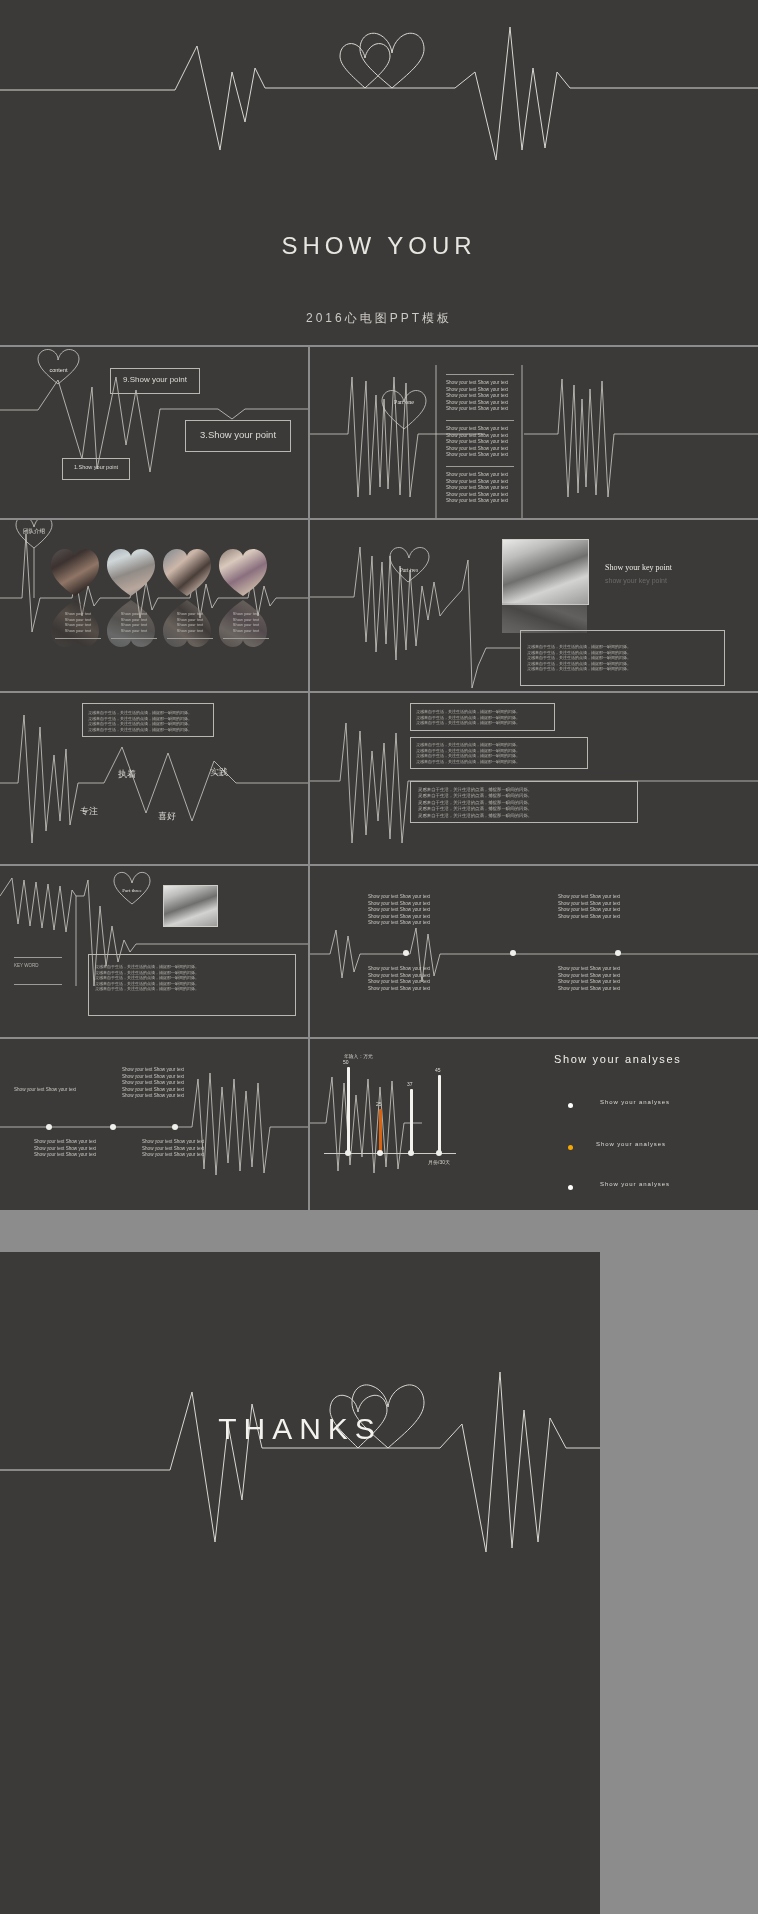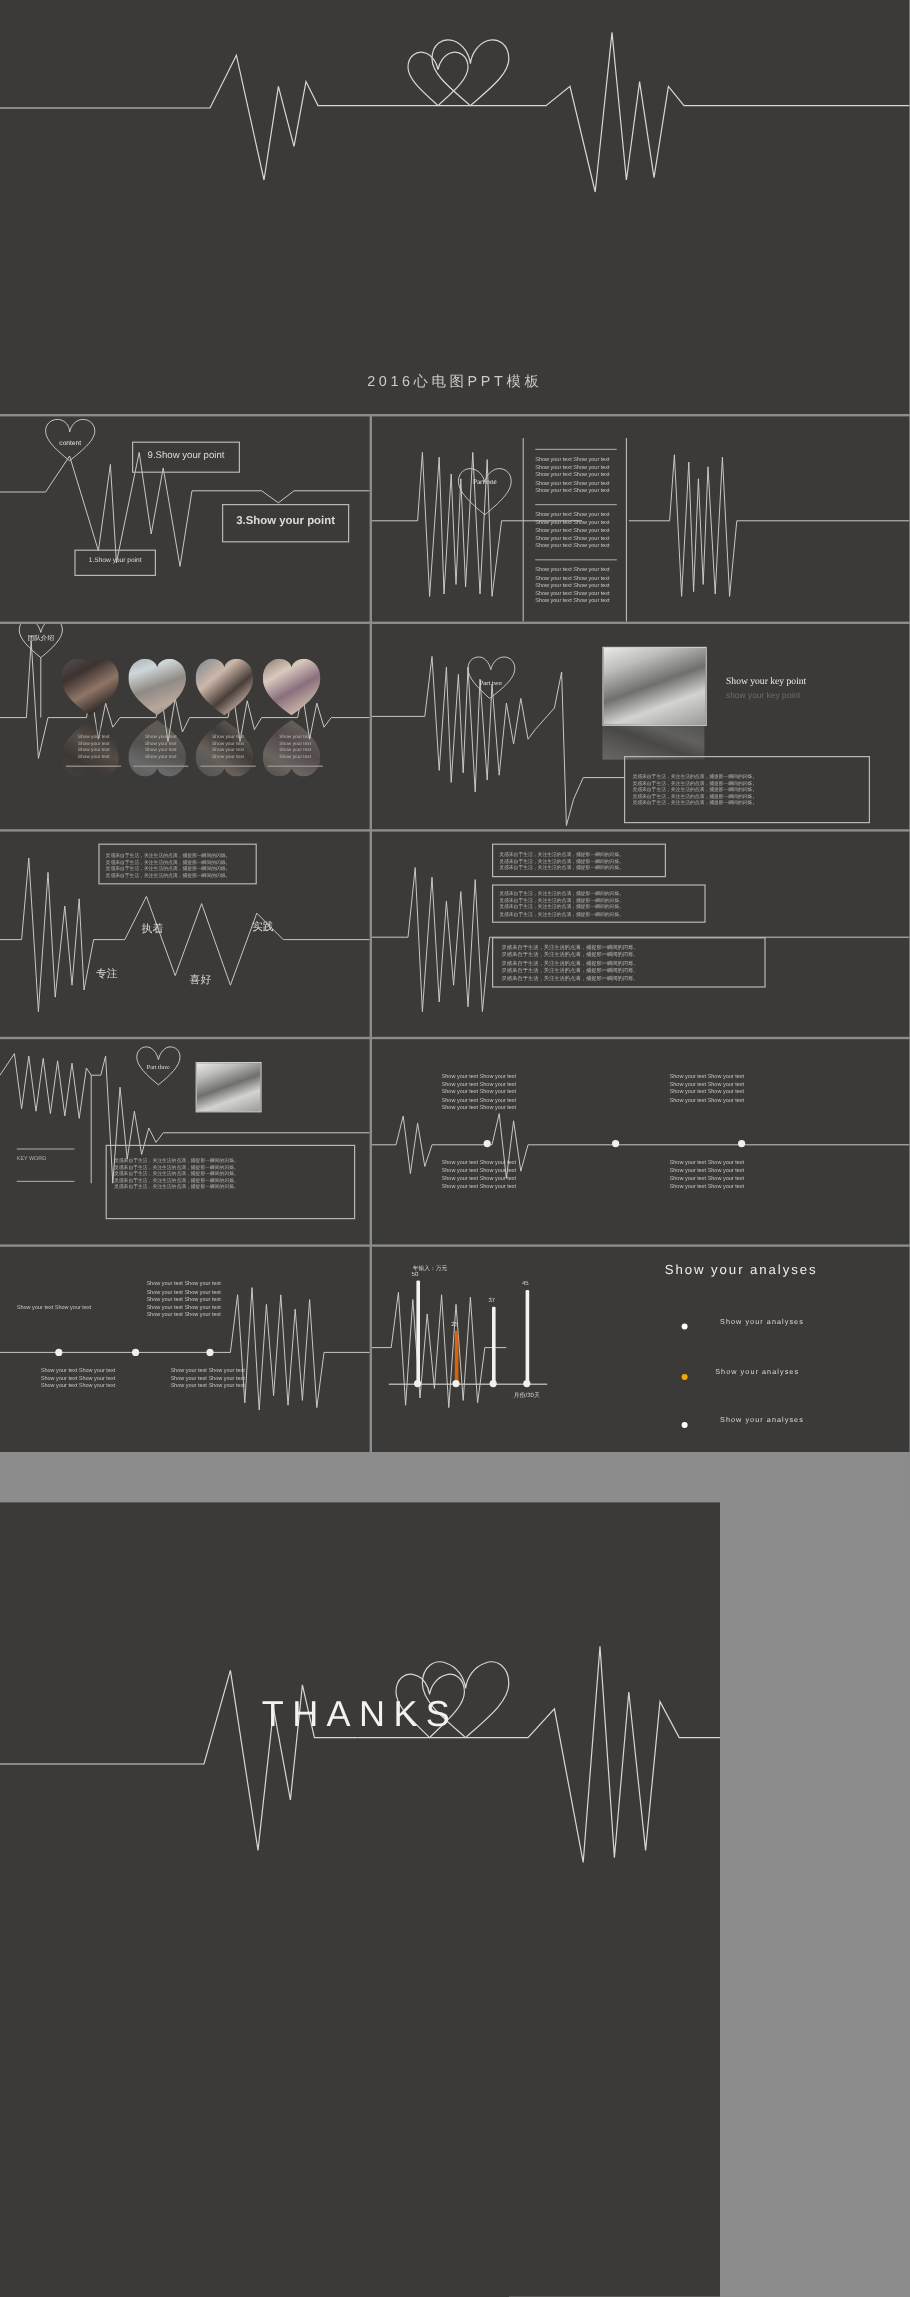--- a/index.html
+++ b/index.html
@@ -68,39 +68,40 @@
 
 <div class="page">
 
 <div class="slide" id="s1">
   <svg width="758" height="345">
     <polyline class="ln" points="0,90 175,90 197,46 220,150 232,72 245,122 255,68 265,88 295,88"></polyline>
     <polyline class="ln" points="295,88 455,88 475,72 496,160 510,27 522,150 533,68 545,148 557,72 570,88 600,88 758,88"></polyline>
     <path class="ln" d="M365,88 C352,76 340,66 340,56 C340,47 347,42 354,44 C360,46 364,52 365,58 C366,52 370,46 376,44 C383,42 390,47 390,56 C390,66 378,76 365,88 Z"></path>
     <path class="ln" d="M392,88 C376,74 360,62 360,49 C360,37 369,31 378,34 C386,37 391,45 392,53 C393,45 398,37 406,34 C415,31 424,37 424,49 C424,62 408,74 392,88 Z"></path>
   </svg>
+  <div class="txt t1">SHOW YOUR</div>
   <div class="txt t3">2016心电图PPT模板</div>
 </div>
 
 <div class="slide" id="s2">
   <svg width="308" height="171">
     <polyline class="ln-thin" points="0,63 38,63 58,33 82,112 92,40 97,122 116,30 126,98 136,43 150,125 160,62 218,62 232,72 245,62 308,62"></polyline>
     <path class="ln-thin" d="M58,33 C47,24 38,16 38,8 C38,1 45,-3 51,-1 C56,1 58,5 58,9 C59,5 61,1 66,-1 C72,-3 79,1 79,8 C79,16 69,24 58,33 Z" transform="translate(0,4)"></path>
   </svg>
   <div class="heart-lbl" style="left:38px;top:12px;width:41px;height:22px;font-size:5.5px;">
     <span>content</span>
   </div>
   <div class="box" style="left:110px;top:21px;width:90px;height:26px;"></div>
   <div class="txt" style="left:110px;top:28px;width:90px;text-align:center;font-size:8px;">9.Show your point</div>
 
   <div class="box" style="left:62px;top:111px;width:68px;height:22px;"></div>
   <div class="txt" style="left:62px;top:117px;width:68px;text-align:center;font-size:5.5px;">1.Show your point</div>
 
   <div class="box" style="left:185px;top:73px;width:106px;height:32px;"></div>
-  <div class="txt" style="left:185px;top:82px;width:106px;text-align:center;font-size:9.5px;font-weight:bold;">3.Show your point</div>
+  <div class="txt" style="left:185px;top:82px;width:106px;text-align:center;font-size:9.5px;">3.Show your point</div>
 </div>
 
 <div class="slide" id="s3">
   <svg width="448" height="171">
     <polyline class="ln-thin" points="0,87 38,87 42,30 48,150 56,34 60,148 66,48 70,140 74,52 78,142 84,30 90,148 96,36 100,150 108,87 175,87"></polyline>
     <polyline class="ln-thin" points="214,87 248,87 252,32 258,150 264,38 268,146 272,52 276,140 280,42 286,148 292,34 298,150 304,87 448,87"></polyline>
     <path class="ln-thin" d="M94,82 C82,72 72,63 72,54 C72,46 79,42 85,44 C90,46 93,50 94,55 C95,50 98,46 103,44 C109,42 116,46 116,54 C116,63 106,72 94,82 Z"></path>
     <line class="ln-thin" x1="126" y1="18" x2="126" y2="171"></line>
     <line class="ln-thin" x1="212" y1="18" x2="212" y2="171"></line>
   </svg>

